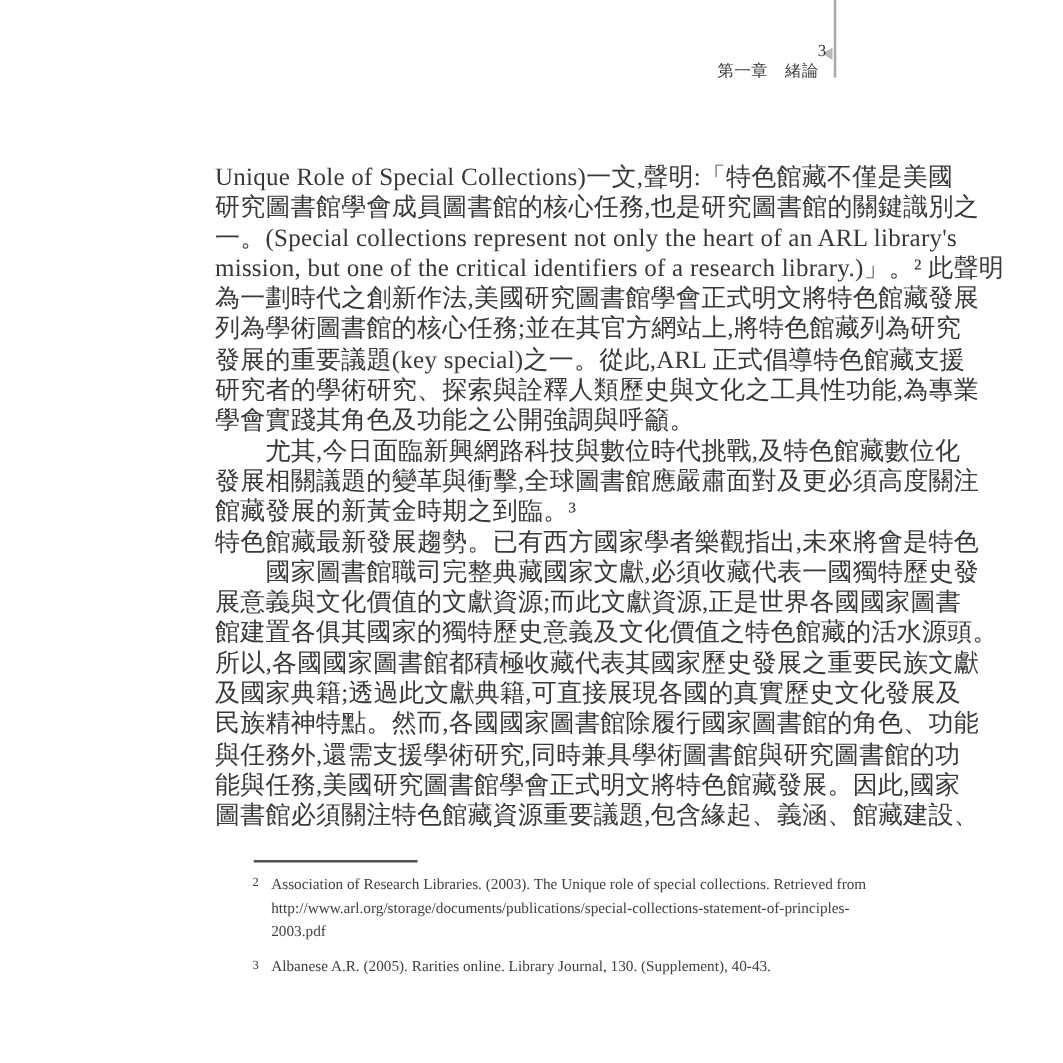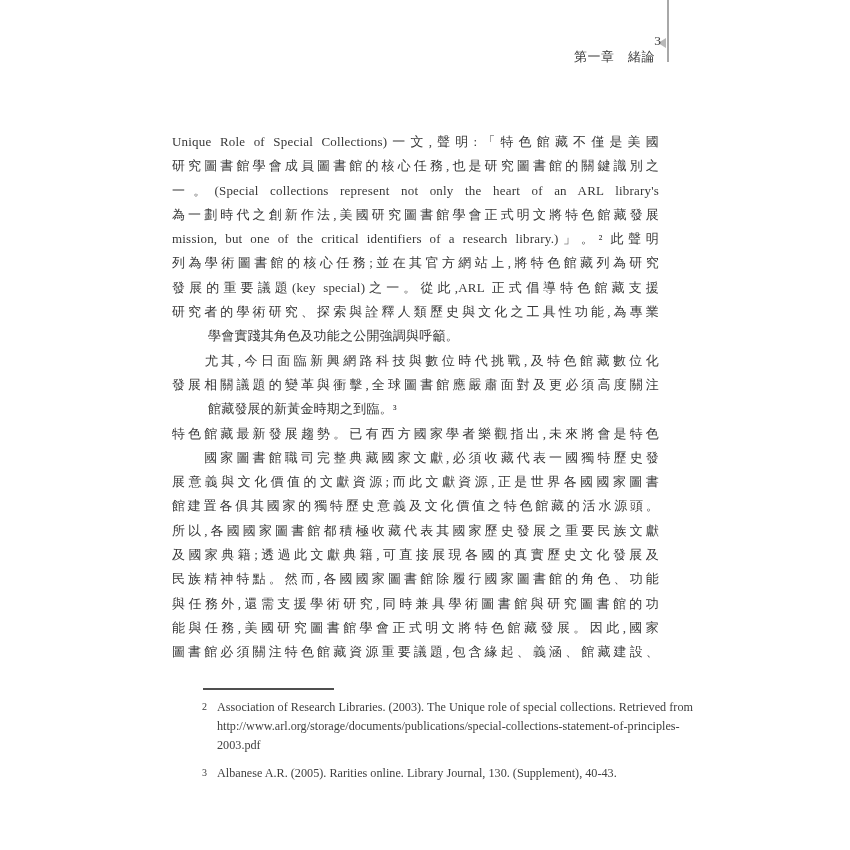--- a/index.html
+++ b/index.html
@@ -46,31 +46,30 @@
   }
   
   .body-text {
     position: absolute;
     left: 172px; top: 130px;
     width: 487px;
   }
   .body-line {
     height: 24.3px;
     line-height: 24.3px;
-    font-size: 13px;
+    font-size: 20px;
     letter-spacing: 0.2px;
     white-space: nowrap;
     text-align: justify;
     text-align-last: justify;
     text-justify: distribute;
     color: #383838;
   }
   .body-line.pg-end {
     text-align-last: left;
-    margin-left: 36px;
   }
   
   .footnote-sep {
     position: absolute;
     left: 203px; top: 688px;
     width: 131px; height: 1.5px;
     background: #4f4f4f;
   }
   .footnotes {
     position: absolute;
@@ -100,22 +99,22 @@
 
 <div class="page">
   <div class="header-rule"></div>
   <div class="header-marker"></div>
   <div class="page-number">3</div>
   <div class="chapter-title">第一章　緒論</div>
   <div class="body-text" id="body-text">
       <div class="body-line">Unique Role of Special Collections)一文,聲明:「特色館藏不僅是美國</div>
       <div class="body-line">研究圖書館學會成員圖書館的核心任務,也是研究圖書館的關鍵識別之</div>
       <div class="body-line">一。(Special collections represent not only the heart of an ARL library's</div>
+      <div class="body-line">mission, but one of the critical identifiers of a research library.)」。² 此聲明</div>
       <div class="body-line">為一劃時代之創新作法,美國研究圖書館學會正式明文將特色館藏發展</div>
-      <div class="body-line">mission, but one of the critical identifiers of a research library.)」。² 此聲明</div>
       <div class="body-line">列為學術圖書館的核心任務;並在其官方網站上,將特色館藏列為研究</div>
       <div class="body-line">發展的重要議題(key special)之一。從此,ARL 正式倡導特色館藏支援</div>
       <div class="body-line">研究者的學術研究、探索與詮釋人類歷史與文化之工具性功能,為專業</div>
       <div class="body-line pg-end">學會實踐其角色及功能之公開強調與呼籲。</div>
       <div class="body-line">　　尤其,今日面臨新興網路科技與數位時代挑戰,及特色館藏數位化</div>
       <div class="body-line">發展相關議題的變革與衝擊,全球圖書館應嚴肅面對及更必須高度關注</div>
       <div class="body-line pg-end">館藏發展的新黃金時期之到臨。³</div>
       <div class="body-line">特色館藏最新發展趨勢。已有西方國家學者樂觀指出,未來將會是特色</div>
       <div class="body-line">　　國家圖書館職司完整典藏國家文獻,必須收藏代表一國獨特歷史發</div>
       <div class="body-line">展意義與文化價值的文獻資源;而此文獻資源,正是世界各國國家圖書</div>

